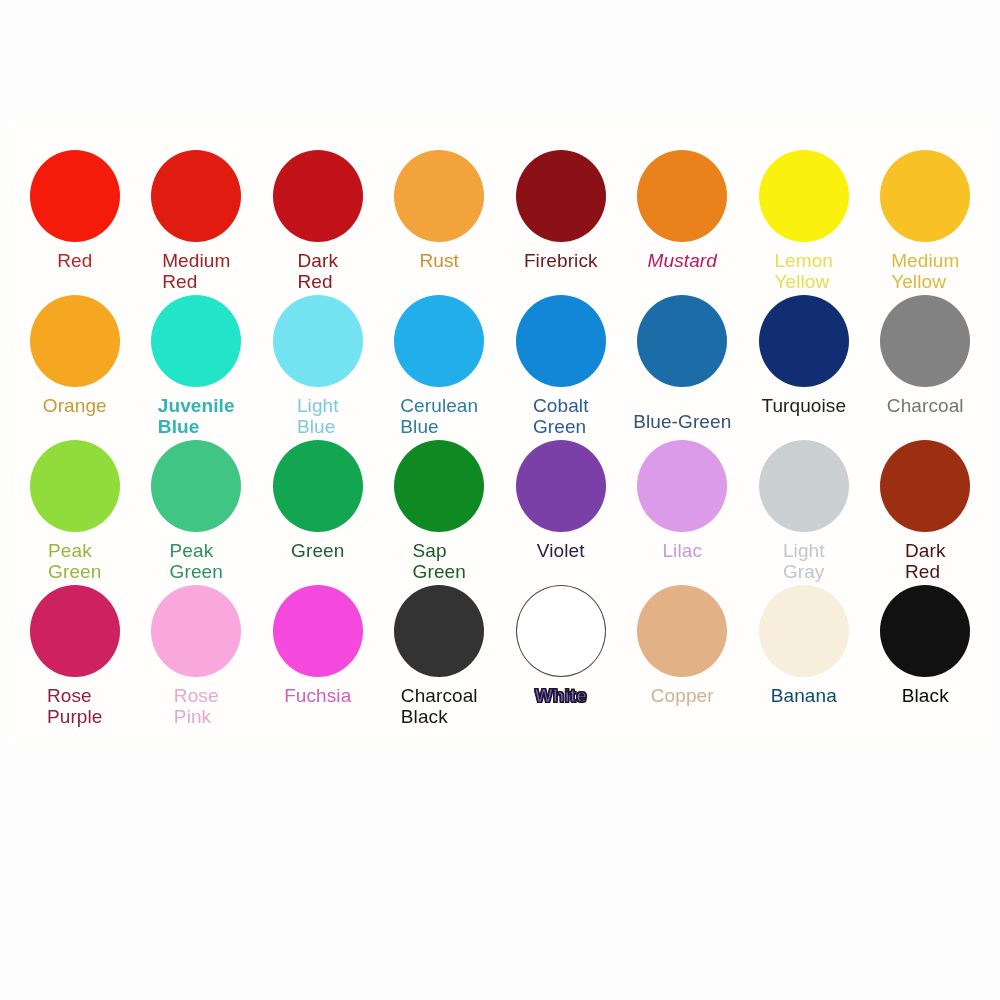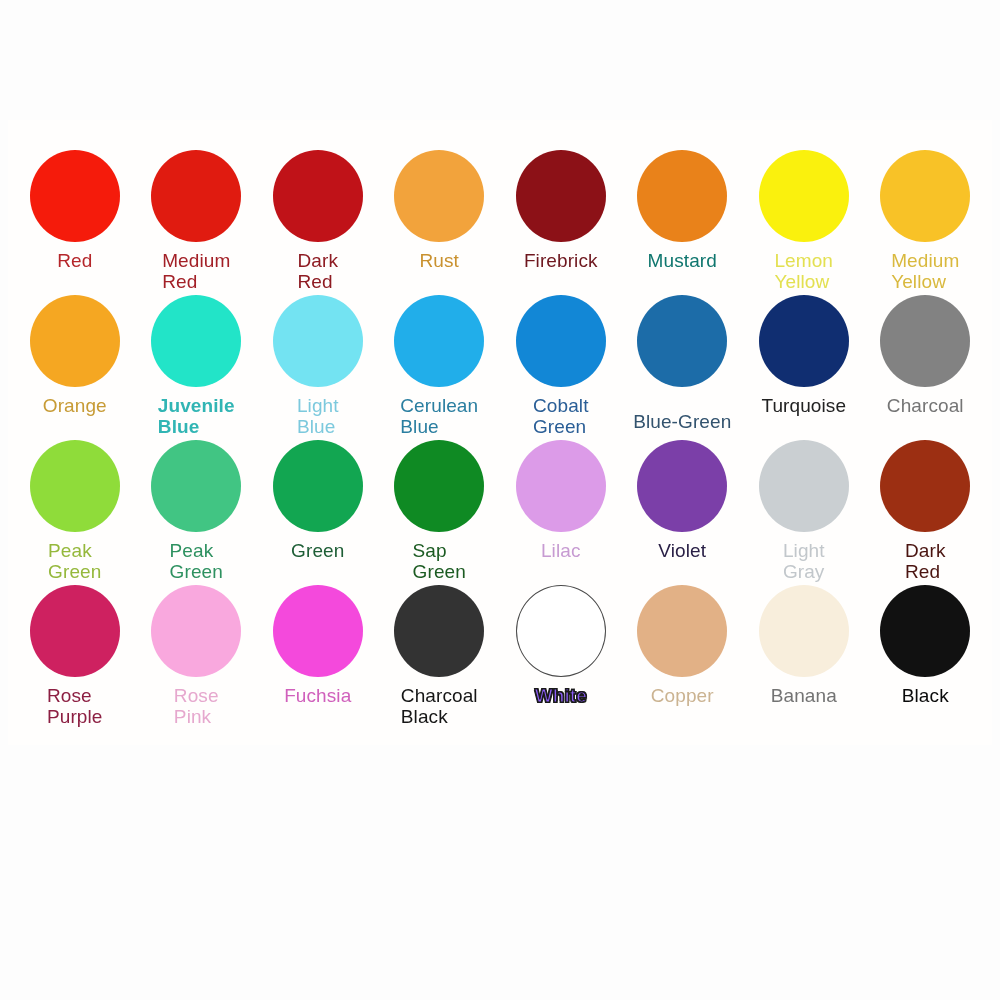--- a/index.html
+++ b/index.html
@@ -95,21 +95,21 @@
       <div class="cell">
         <div class="swatch" style="background: rgb(242, 163, 60);"></div>
         <div class="label" style="color: rgb(201, 145, 47);">Rust</div>
       </div>
       <div class="cell">
         <div class="swatch" style="background: rgb(140, 17, 23);"></div>
         <div class="label" style="color: rgb(110, 23, 30);">Firebrick</div>
       </div>
       <div class="cell">
         <div class="swatch" style="background: rgb(233, 130, 26);"></div>
-        <div class="label" style="color: #0f766e;">Mustard</div>
+        <div class="label" style="color: #be185d; font-style: italic;">Mustard</div>
       </div>
       <div class="cell">
         <div class="swatch" style="background: rgb(250, 241, 13);"></div>
         <div class="label" style="color: rgb(227, 224, 81);">Lemon
 Yellow</div>
       </div>
       <div class="cell">
         <div class="swatch" style="background: rgb(248, 194, 39);"></div>
         <div class="label" style="color: rgb(217, 185, 62);">Medium
 Yellow</div>
@@ -163,26 +163,26 @@
       <div class="cell">
         <div class="swatch" style="background: rgb(18, 166, 81);"></div>
         <div class="label" style="color: rgb(30, 94, 54);">Green</div>
       </div>
       <div class="cell">
         <div class="swatch" style="background: rgb(15, 138, 35);"></div>
         <div class="label" style="color: rgb(28, 91, 34);">Sap
 Green</div>
       </div>
       <div class="cell">
+        <div class="swatch" style="background: rgb(123, 63, 168);"></div>
+        <div class="label" style="color: rgb(42, 32, 70);">Violet</div>
+      </div>
+      <div class="cell">
         <div class="swatch" style="background: rgb(220, 155, 232);"></div>
         <div class="label" style="color: rgb(199, 155, 210);">Lilac</div>
-      </div>
-      <div class="cell">
-        <div class="swatch" style="background: rgb(123, 63, 168);"></div>
-        <div class="label" style="color: rgb(42, 32, 70);">Violet</div>
       </div>
       <div class="cell">
         <div class="swatch" style="background: rgb(202, 207, 210);"></div>
         <div class="label" style="color: rgb(194, 199, 203);">Light
 Gray</div>
       </div>
       <div class="cell">
         <div class="swatch" style="background: rgb(156, 47, 18);"></div>
         <div class="label" style="color: rgb(74, 20, 16);">Dark
 Red</div>
@@ -209,20 +209,20 @@
       <div class="cell">
         <div class="swatch outlined" style="background: rgb(255, 255, 255);"></div>
         <div class="label stroked">White</div>
       </div>
       <div class="cell">
         <div class="swatch" style="background: rgb(226, 177, 134);"></div>
         <div class="label" style="color: rgb(203, 179, 145);">Copper</div>
       </div>
       <div class="cell">
         <div class="swatch" style="background: rgb(248, 238, 220);"></div>
-        <div class="label" style="color: #737373;">Banana</div>
+        <div class="label" style="color: #0c4a6e;">Banana</div>
       </div>
       <div class="cell">
         <div class="swatch" style="background: rgb(17, 17, 17);"></div>
         <div class="label" style="color: rgb(10, 10, 10);">Black</div>
       </div>
     </div>
 </div>
 
 </body></html>

